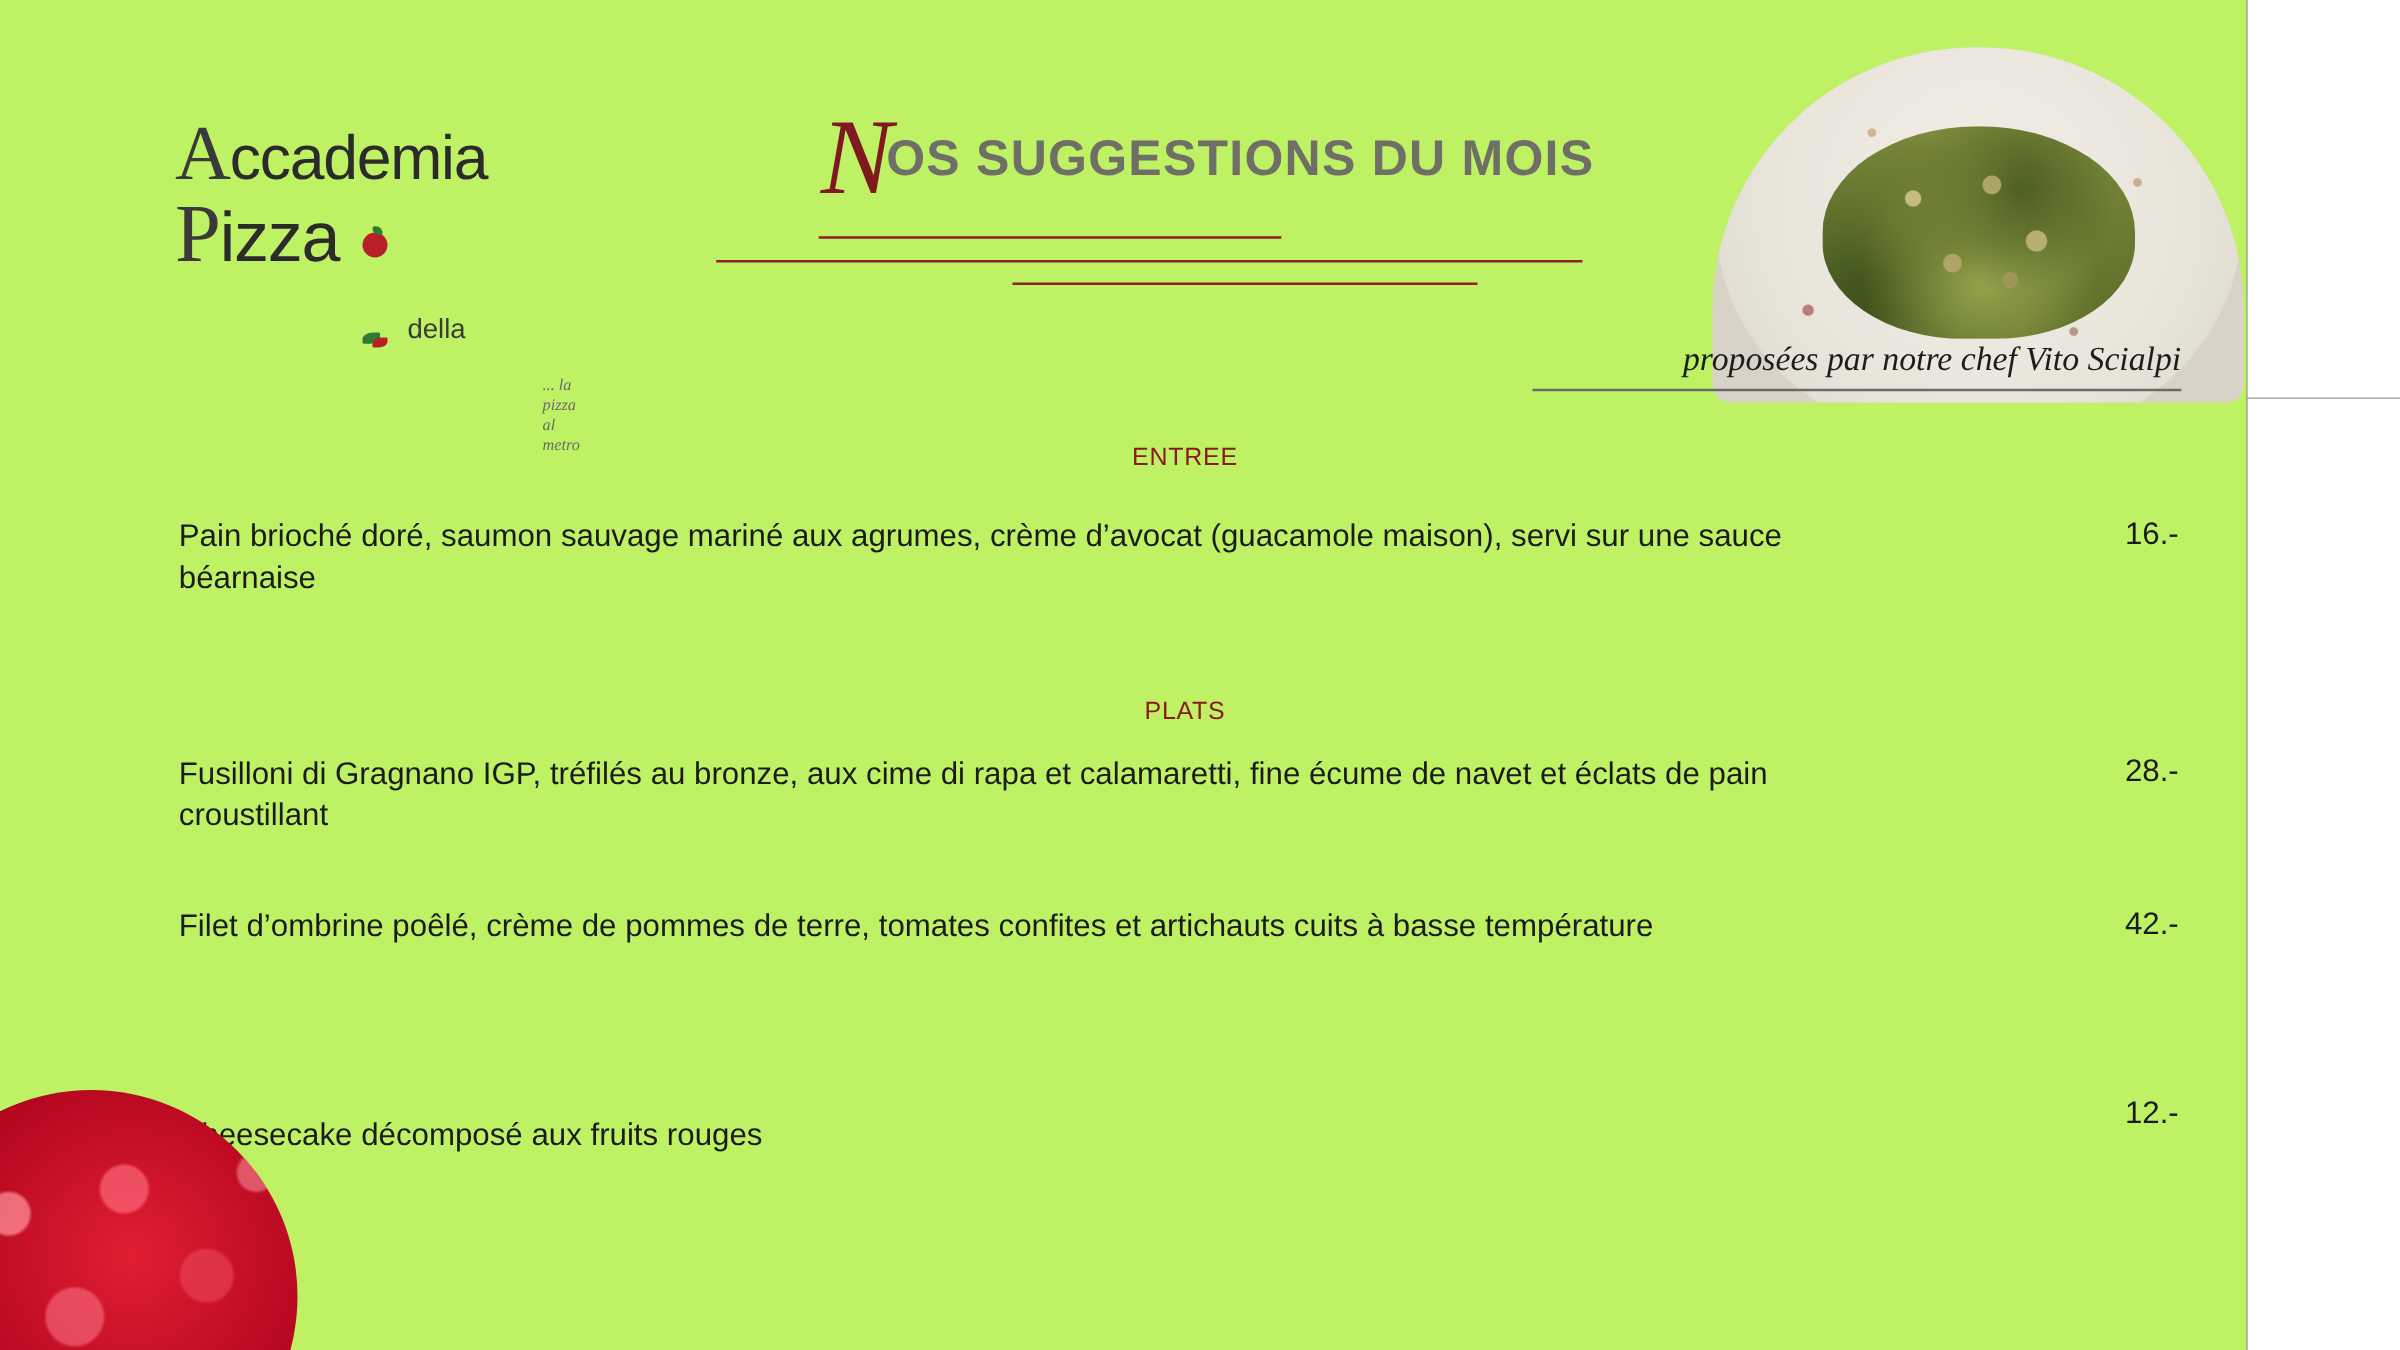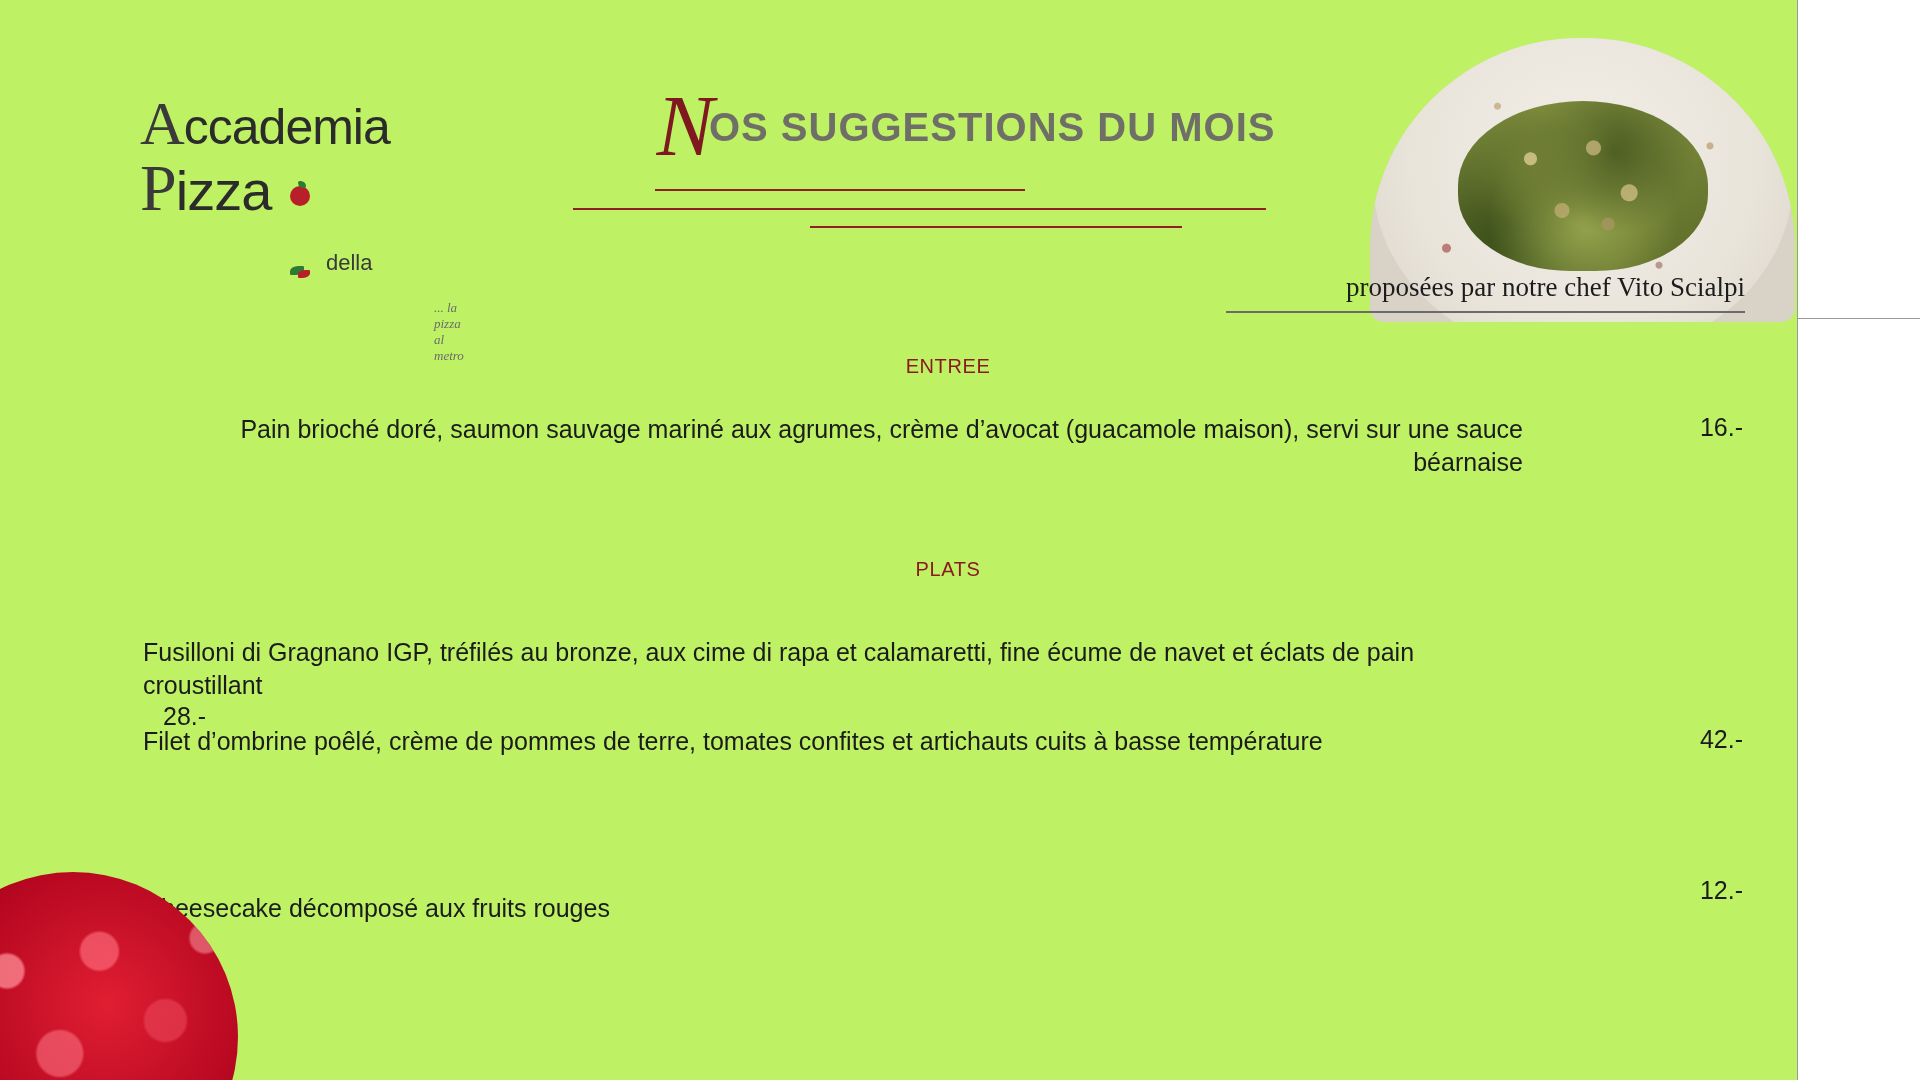--- a/index.html
+++ b/index.html
@@ -239,20 +239,21 @@
       radial-gradient(circle at 30% 24%, rgba(168,120,60,.45) 0 3px, rgba(0,0,0,0) 4px),
       radial-gradient(circle at 68% 80%, rgba(120,60,40,.45) 0 3px, rgba(0,0,0,0) 4px);
   }
   .chef-note {
     position: absolute;
     left: 1225px;
     top: 272px;
     width: 520px;
     text-align: right;
     font-family: "Liberation Serif", serif;
+    font-style: italic;
     font-size: 27px;
     color: #1c1c1c;
     z-index: 20;
   }
   .chef-underline {
     position: absolute;
     left: 1226px;
     top: 311px;
     width: 519px;
     height: 2px;
@@ -290,22 +291,22 @@
     line-height: 1.32;
     color: #1b1b1b;
     max-width: 1380px;
   }
   .item-price {
     font-size: 25px;
     color: #1b1b1b;
     white-space: nowrap;
     padding-left: 20px;
   }
-  .item-1 { top: 413px; text-align: right; }
-  .item-2 { top: 636px; flex-direction: column; }
+  .item-1 { top: 413px; }
+  .item-2 { top: 603px; }
   .item-3 { top: 725px; }
   .item-4 { top: 892px; }
   .item-4 .item-price { margin-top: -16px; }
 
   
   .berry {
     position: absolute;
     left: -92px;
     top: 872px;
     width: 330px;

